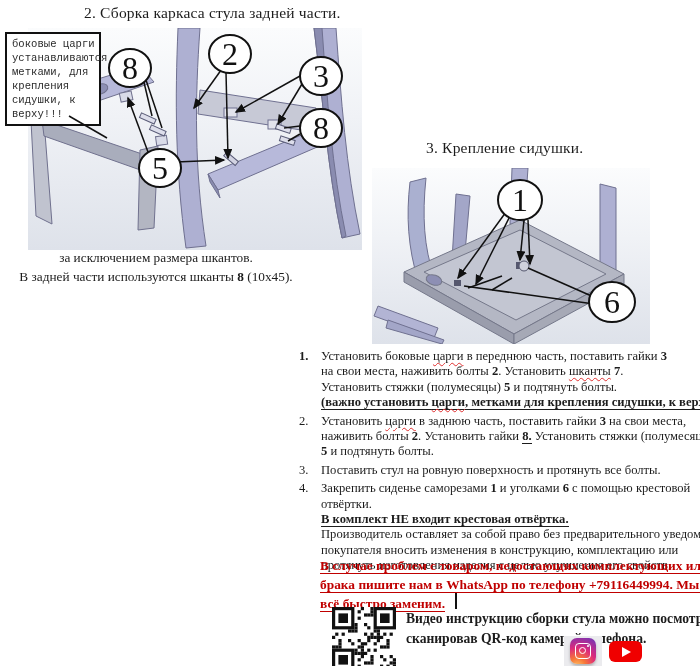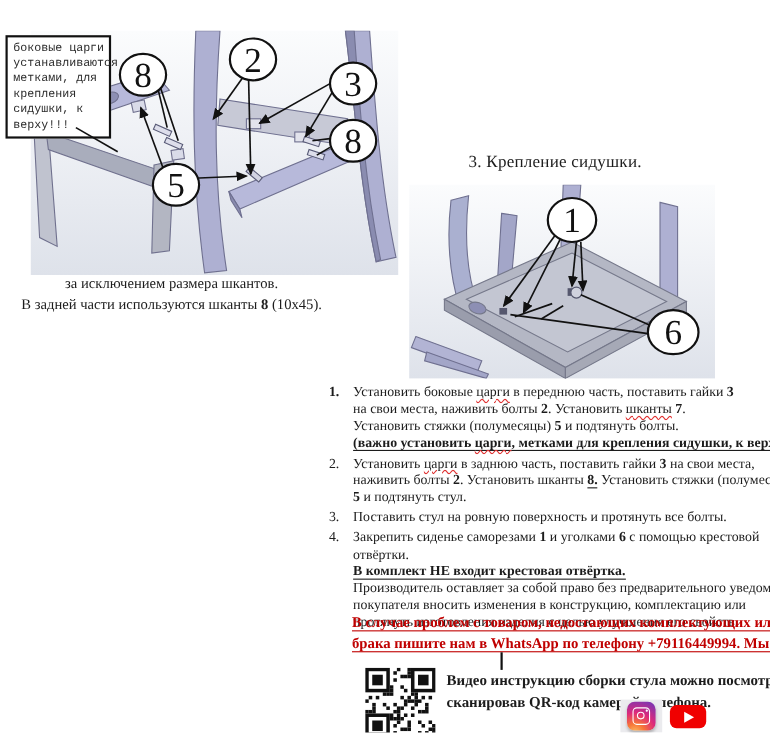--- a/index.html
+++ b/index.html
@@ -52,20 +52,21 @@
   .insta-cam::after{content:"";position:absolute;left:3.2px;top:3.2px;width:5px;height:5px;border:1.4px solid #fff;border-radius:50%;}
   .insta-cam::before{content:"";position:absolute;right:1.2px;top:1.2px;width:1.8px;height:1.8px;background:#fff;border-radius:50%;}
   .yt{width:33px;height:21px;background:#f00000;border-radius:6px;display:flex;align-items:center;justify-content:center;}
   .yt-tri{width:0;height:0;border-left:9px solid #fff;border-top:5.5px solid transparent;border-bottom:5.5px solid transparent;margin-left:2px;}
 </style>
 </head>
 <body>
 
 <div id="page">
 
+  <div class="abs sec-title" style="left:84px;top:4px;">2.  Сборка каркаса стула задней части.</div>
 
   <div class="abs diagram" style="left:28px;top:28px;width:334px;height:222px;">
     <svg width="334" height="222" viewBox="0 0 334 222">
       <defs>
         <marker id="arr" markerWidth="8" markerHeight="8" refX="6" refY="3" orient="auto">
           <path d="M0,0 L7,3 L0,6 Z" fill="#111"></path>
         </marker>
       </defs>
 
       <g stroke="#70718e" stroke-width="1">
@@ -202,22 +203,22 @@
           <div class="tline"><span>Установить боковые </span><span class="seg-w">царги</span><span> в переднюю часть, поставить гайки </span><span class="seg-b">3</span></div>
           <div class="tline"><span>на свои места, наживить болты </span><span class="seg-b">2</span><span>. Установить </span><span class="seg-w">шканты</span><span> </span><span class="seg-b">7</span><span>.</span></div>
           <div class="tline"><span>Установить стяжки (полумесяцы) </span><span class="seg-b">5</span><span> и подтянуть </span><span class="seg-g">болты</span><span>.</span></div>
           <div class="tline"><span class="seg-b seg-u">(важно установить </span><span class="seg-b seg-u seg-w">царги</span><span class="seg-b seg-u">, метками для крепления сидушки, к верху!)</span></div>
         </div>
       </div>
       <div class="step">
         <div class="step-num">2.</div>
         <div class="step-body">
           <div class="tline"><span>Установить </span><span class="seg-w">царги</span><span> в заднюю часть, поставить гайки </span><span class="seg-b">3</span><span> на свои места,</span></div>
-          <div class="tline"><span>наживить болты </span><span class="seg-b">2</span><span>. Установить шканты </span><span class="seg-b seg-u">8.</span><span> Установить стяжки (полумесяцы)</span></div>
-          <div class="tline"><span class="seg-b">5</span><span> и подтянуть стул.</span></div>
+          <div class="tline"><span>наживить болты </span><span class="seg-b">2</span><span>. Установить гайки </span><span class="seg-b seg-u">8.</span><span> Установить стяжки (полумесяцы)</span></div>
+          <div class="tline"><span class="seg-b">5</span><span> и подтянуть болты.</span></div>
         </div>
       </div>
       <div class="step">
         <div class="step-num">3.</div>
         <div class="step-body">
           <div class="tline"><span>Поставить стул на ровную поверхность и протянуть все болты.</span></div>
         </div>
       </div>
       <div class="step">
         <div class="step-num">4.</div>
@@ -228,20 +229,21 @@
           <div class="tline"><span>Производитель оставляет за собой право без предварительного уведомления</span></div>
           <div class="tline"><span>покупателя вносить изменения в конструкцию, комплектацию или</span></div>
           <div class="tline"><span>протянуть изготовления изделия с целью улучшения его свойств.</span></div>
         </div>
       </div>
     </div>
 
   <div class="abs warranty" style="left:320px;top:556px;width:378px;">
       <div class="tline"><span class="seg-u">В случае проблем с товаром, недостающих комплектующих или</span></div>
       <div class="tline"><span class="seg-u">брака пишите нам в WhatsApp по телефону +79116449994. Мы сами</span></div>
+      <div class="tline"><span class="seg-u">всё быстро заменим.</span></div>
     </div>
   <div class="abs cursor-bar" style="left:455px;top:593px;"></div>
 
   <div class="abs" style="left:332px;top:607px;width:64px;height:60px;">
     <svg id="qr-svg" width="64" height="64" viewBox="0 0 64 64">
         <rect x="0" y="0" width="64" height="64" fill="#fff"></rect>
         <rect x="28.8" y="0" width="3.2" height="3.2" fill="#111"></rect>
         <rect x="38.400000000000006" y="0" width="3.2" height="3.2" fill="#111"></rect>
         <rect x="25.6" y="3.2" width="3.2" height="3.2" fill="#111"></rect>
         <rect x="38.400000000000006" y="3.2" width="3.2" height="3.2" fill="#111"></rect>

